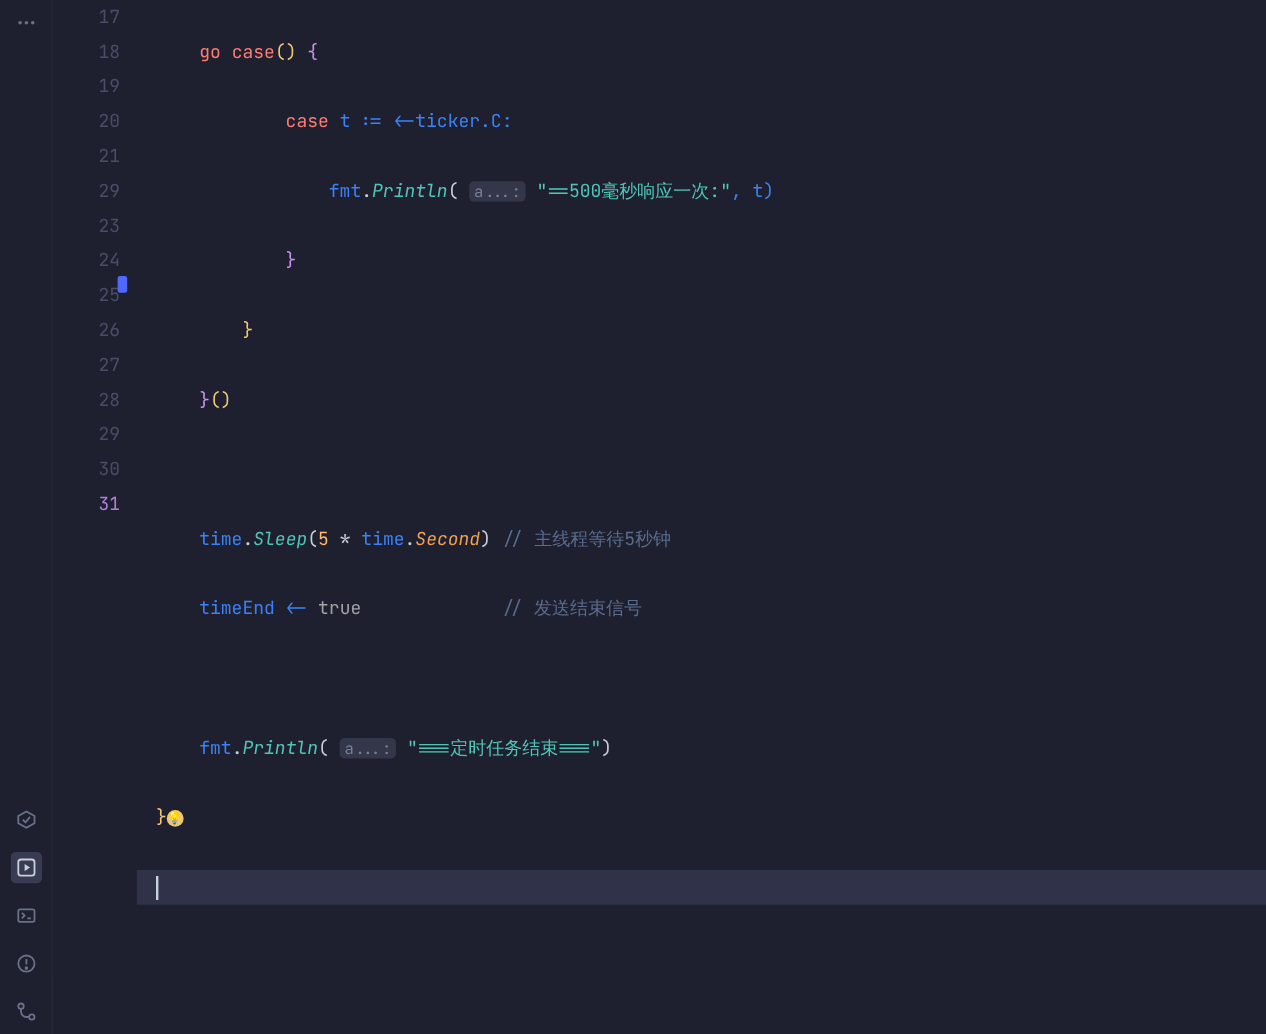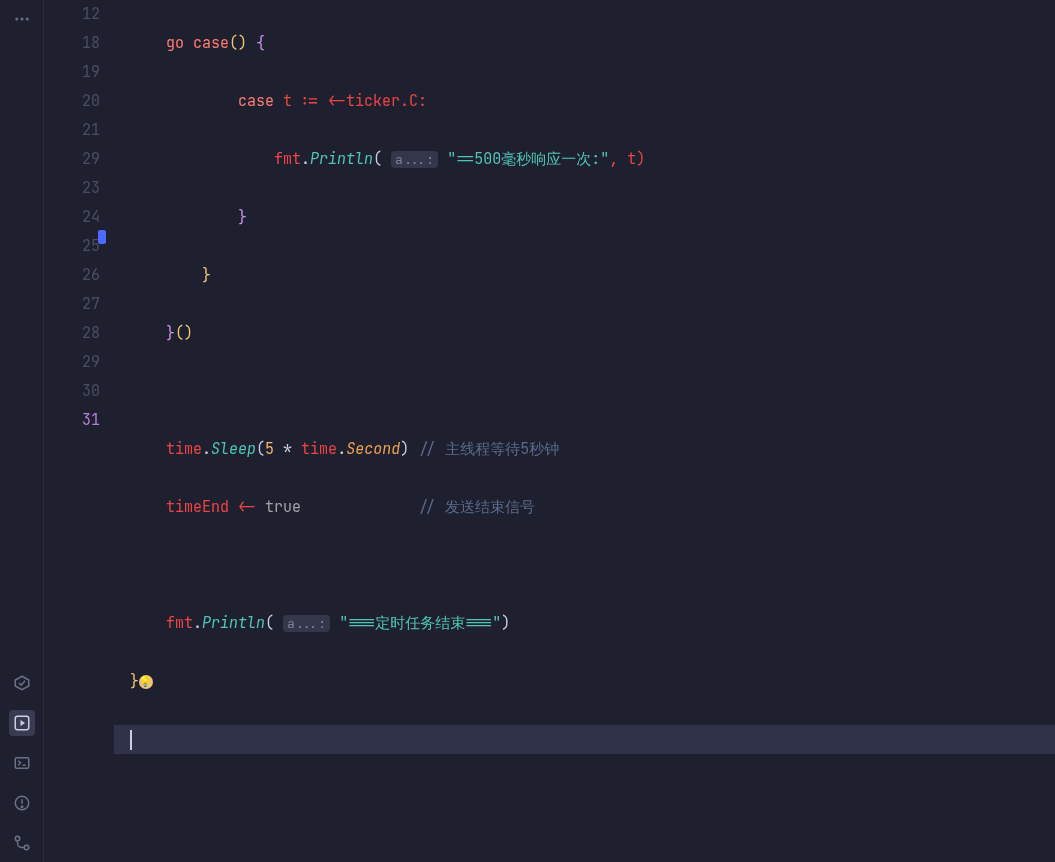--- a/index.html
+++ b/index.html
@@ -90,21 +90,21 @@
   padding-left: 16px;
 }
 .tok-kw { color: #ff7b72; }
 .tok-call { color: #50c5b7; font-style: italic; }
 .tok-callorange { color: #f0a050; font-style: italic; }
 .tok-punc { color: #c8d0e0; }
 .tok-brace { color: #f0c674; }
 .tok-brace2 { color: #c792ea; }
 .tok-str { color: #50c5b7; }
 .tok-num { color: #ffb86c; }
-.tok-var { color: #ef4444; }
+.tok-var { color: #3b82f6; }
 .tok-comment { color: #5a6b8c; }
 .tok-op { color: #c8d0e0; }
 .tok-bool { color: #a3a3a3; }
 .tok-hint {
   background: #34374a;
   color: #7a7f99;
   border-radius: 4px;
   padding: 0 4px;
   font-size: 13px;
 }
@@ -175,21 +175,21 @@
           <path d="M6 9v3a6 6 0 0 0 6 6h3"></path>
         </svg>
     </div>
   </div>
 </div>
 
 <div class="main">
   <div class="editor">
     <div class="selection-bar"></div>
     <div class="gutter">
-      <div class="ln">12</div>
+      <div class="ln">17</div>
       <div class="ln">18</div>
       <div class="ln">19</div>
       <div class="ln">20</div>
       <div class="ln">21</div>
       <div class="ln">29</div>
       <div class="ln">23</div>
       <div class="ln">24</div>
       <div class="ln">25</div>
       <div class="ln">26</div>
       <div class="ln">27</div>

